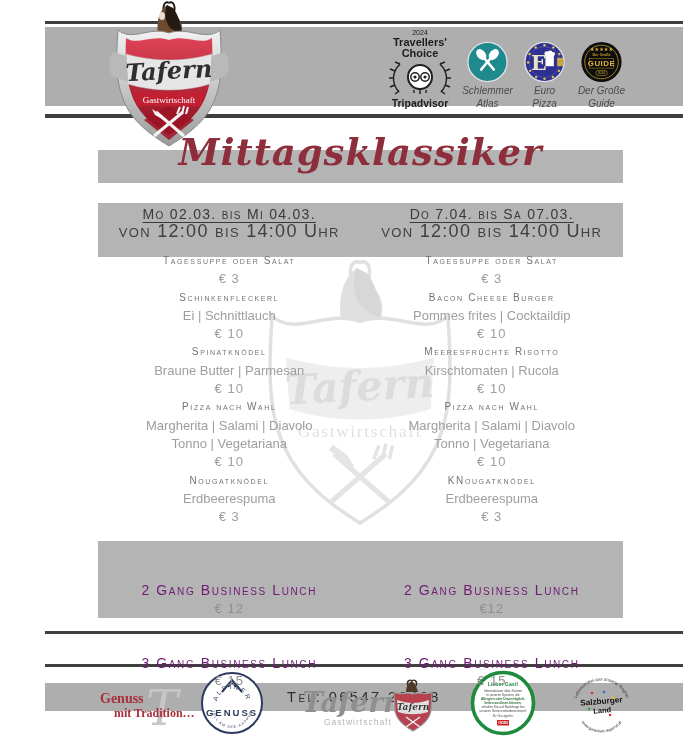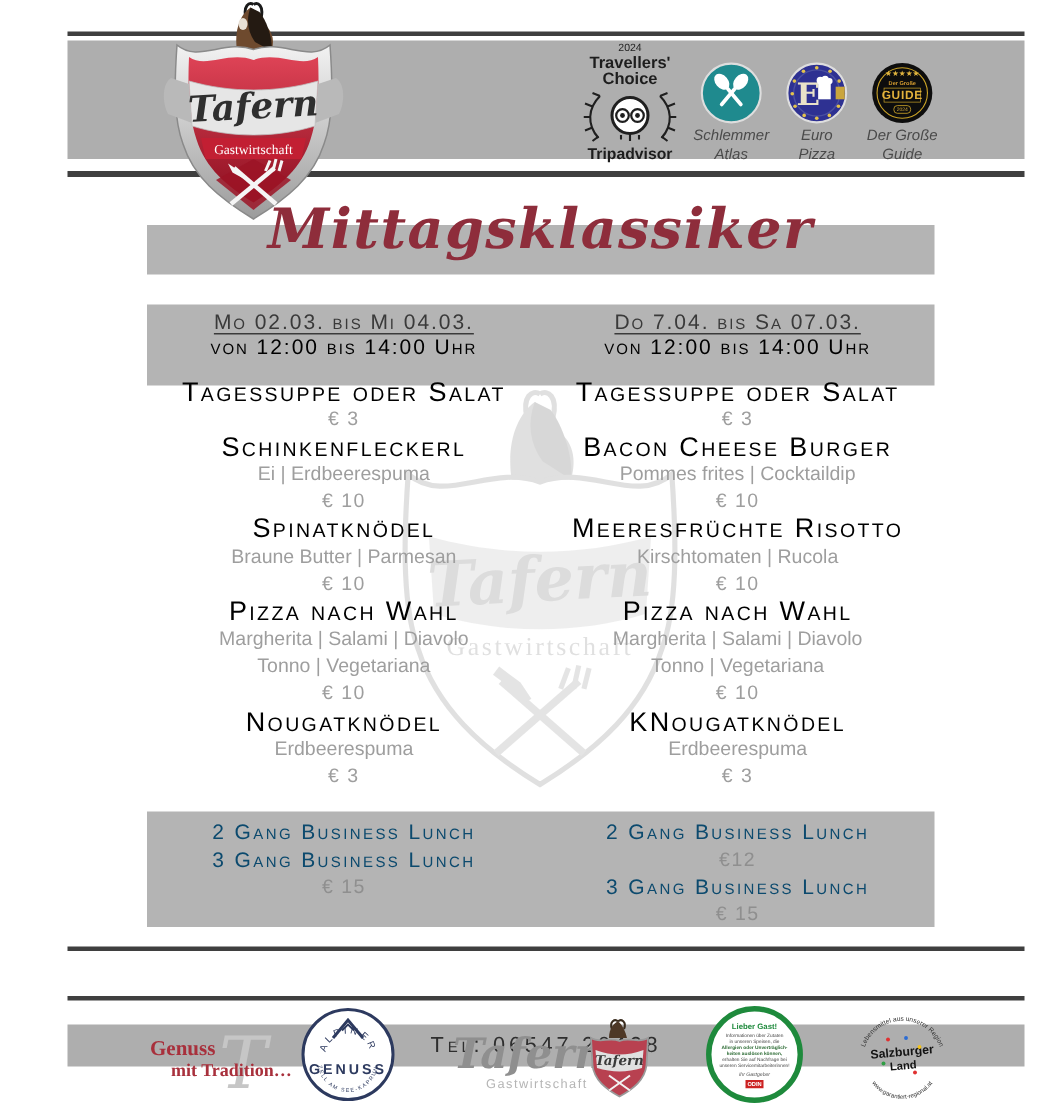--- a/index.html
+++ b/index.html
@@ -33,34 +33,34 @@
   .script-title{position:absolute;left:98px;top:130px;width:525px;text-align:center;z-index:2;
     font-family:"DejaVu Serif",serif;font-style:italic;font-weight:bold;font-size:37px;
     color:#8e2d3b;letter-spacing:1px;}
 
   
   .dates-bar{position:absolute;left:98px;top:203px;width:525px;height:54px;background:#b4b4b4;
     display:flex;z-index:1;padding-top:2px;box-sizing:border-box;}
   .date-col{width:50%;text-align:center;}
   .date-line{font-size:14px;font-variant:small-caps;letter-spacing:1.3px;color:#3a3a3a;
     text-decoration:underline;text-underline-offset:3px;line-height:18px;}
-  .time-line{font-size:14px;font-variant:small-caps;letter-spacing:1.3px;color:#000000;line-height:17px;}
+  .time-line{font-size:18px;font-variant:small-caps;letter-spacing:1.3px;color:#404040;line-height:17px;}
 
   
   .menu{position:absolute;left:98px;top:252px;width:525px;display:flex;z-index:2;}
   .menu-col{width:50%;text-align:center;}
-  .mi-name{font-size:18px;font-variant:small-caps;letter-spacing:1.6px;color:#000000;line-height:18.3px;}
+  .mi-name{font-size:10px;font-variant:small-caps;letter-spacing:1.6px;color:#737373;line-height:18.3px;}
   .mi-detail{font-size:13px;color:#9e9e9e;line-height:18.3px;}
   .mi-price{font-size:13px;color:#9e9e9e;letter-spacing:1px;line-height:18.3px;}
 
   
   .business-bar{position:absolute;left:98px;top:541px;width:525px;height:77px;background:#b4b4b4;
     display:flex;z-index:1;padding-top:4px;box-sizing:border-box;}
   .b-col{width:50%;text-align:center;}
-  .b-name{font-size:14px;font-variant:small-caps;letter-spacing:1.6px;color:#0c4a6e;line-height:18.5px;}
+  .b-name{font-size:14px;font-variant:small-caps;letter-spacing:1.6px;color:#701a75;line-height:18.5px;margin-top:36px;}
   .b-price{font-size:13px;color:#8f8f8f;letter-spacing:1px;line-height:18px;}
 
   
   .footer-bar{position:absolute;left:45px;top:635px;width:638px;height:28px;background:#aeaeae;
     text-align:center;line-height:28px;font-size:14.5px;font-variant:small-caps;
     letter-spacing:2.5px;color:#2e2e2e;margin-top:48px;}
 
   
   .partner{position:absolute;}
   .p-genuss{left:88px;top:681px;width:118px;height:50px;}
@@ -236,21 +236,21 @@
   </div>
 
   <section class="menu">
     <div class="menu-col">
       <div>
         <div class="mi-name">Tagessuppe oder Salat</div>
         <div class="mi-price">€ 3</div>
       </div>
       <div>
         <div class="mi-name">Schinkenfleckerl</div>
-        <div class="mi-detail">Ei | Erdbeerespuma</div>
+        <div class="mi-detail">Ei | Schnittlauch</div>
         <div class="mi-price">€ 10</div>
       </div>
       <div>
         <div class="mi-name">Spinatknödel</div>
         <div class="mi-detail">Braune Butter | Parmesan</div>
         <div class="mi-price">€ 10</div>
       </div>
       <div>
         <div class="mi-name">Pizza nach Wahl</div>
         <div class="mi-detail">Margherita | Salami | Diavolo</div>
@@ -288,20 +288,21 @@
         <div class="mi-name">KNougatknödel</div>
         <div class="mi-detail">Erdbeerespuma</div>
         <div class="mi-price">€ 3</div>
       </div>
     </div>
   </section>
 
   <section class="business-bar">
     <div class="b-col">
       <div class="b-name">2 Gang Business Lunch</div>
+      <div class="b-price">€ 12</div>
       <div class="b-name">3 Gang Business Lunch</div>
       <div class="b-price">€ 15</div>
     </div>
     <div class="b-col">
       <div class="b-name">2 Gang Business Lunch</div>
       <div class="b-price">€12</div>
       <div class="b-name">3 Gang Business Lunch</div>
       <div class="b-price">€ 15</div>
     </div>
   </section>

